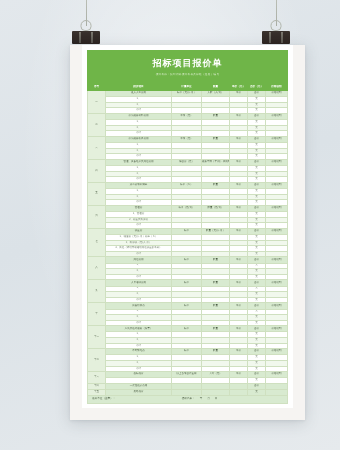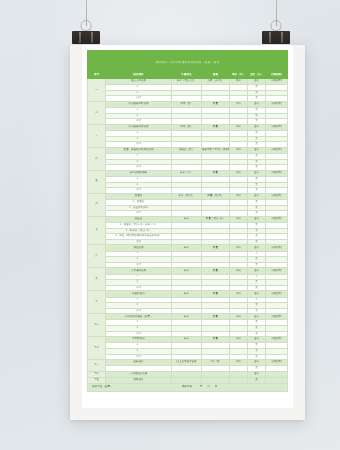--- a/index.html
+++ b/index.html
@@ -110,20 +110,21 @@
 </div>
 <div class="clip" style="left:262px;top:20px;width:28px;height:24px;">
   <div class="clip-wire" style="top:0;"></div>
   <div class="clip-body" style="top:11px;"></div>
 </div>
 
 <div id="paper">
   <div id="sheet">
 
     <div id="hdr">
+      <div id="hdr-title">招标项目报价单</div>
       <div id="hdr-sub">项目名称：填写招标项目名称及标段（包段）编号</div>
     </div>
 
     <div id="tbl-wrap">
       <table>
         <colgroup>
           <col style="width:9%">
             <col style="width:33%">
             <col style="width:15%">
           <col style="width:14%">

